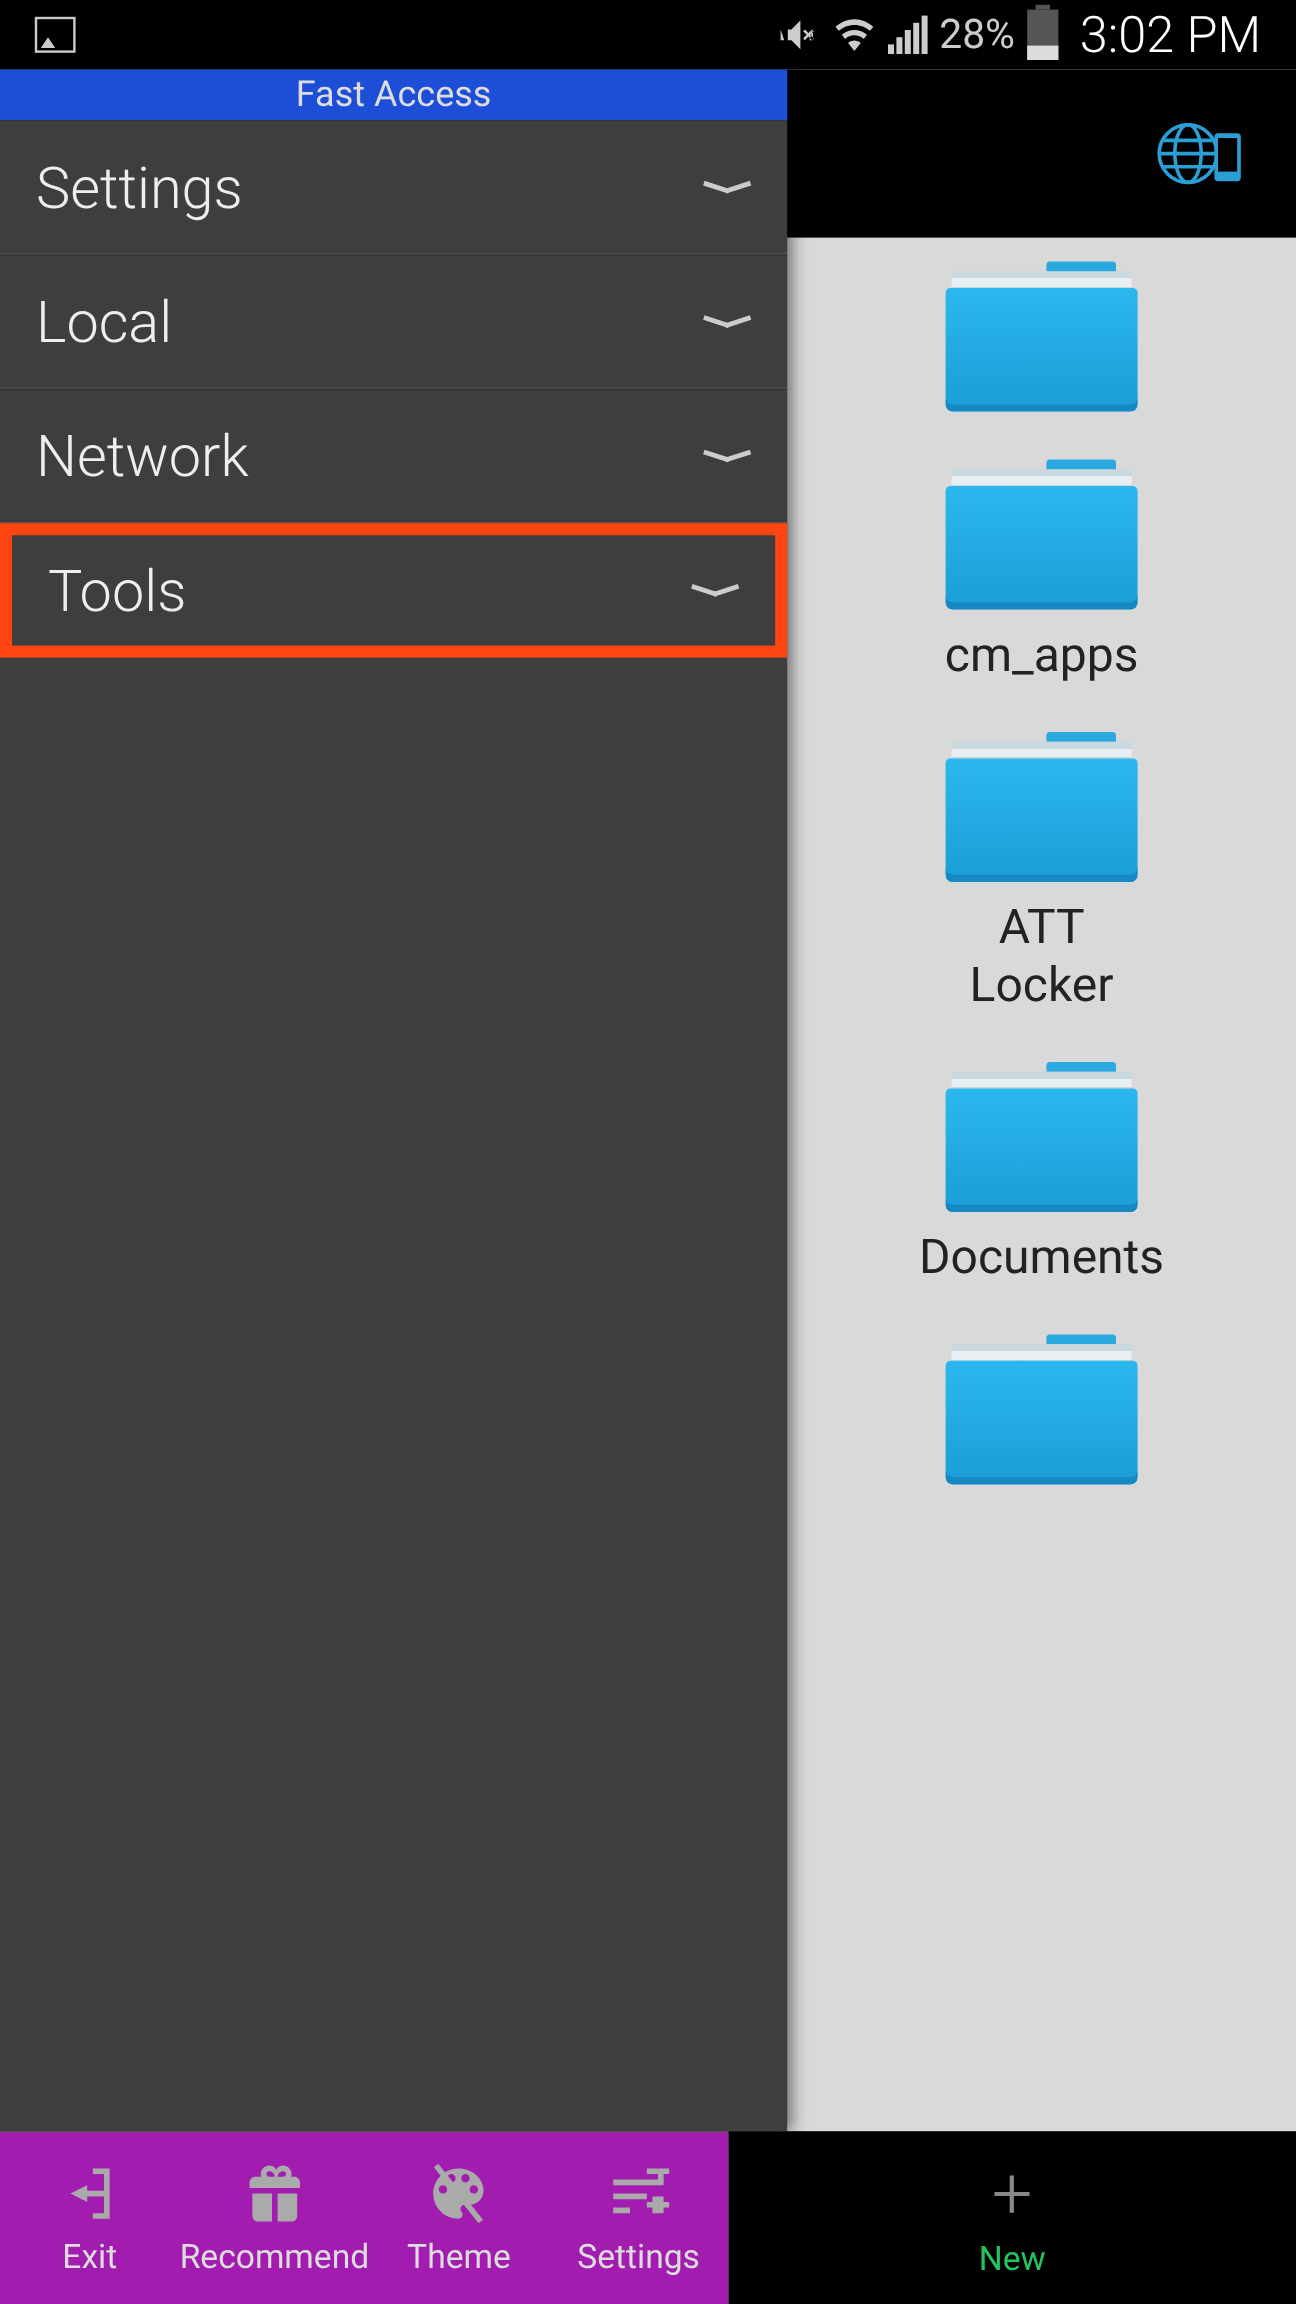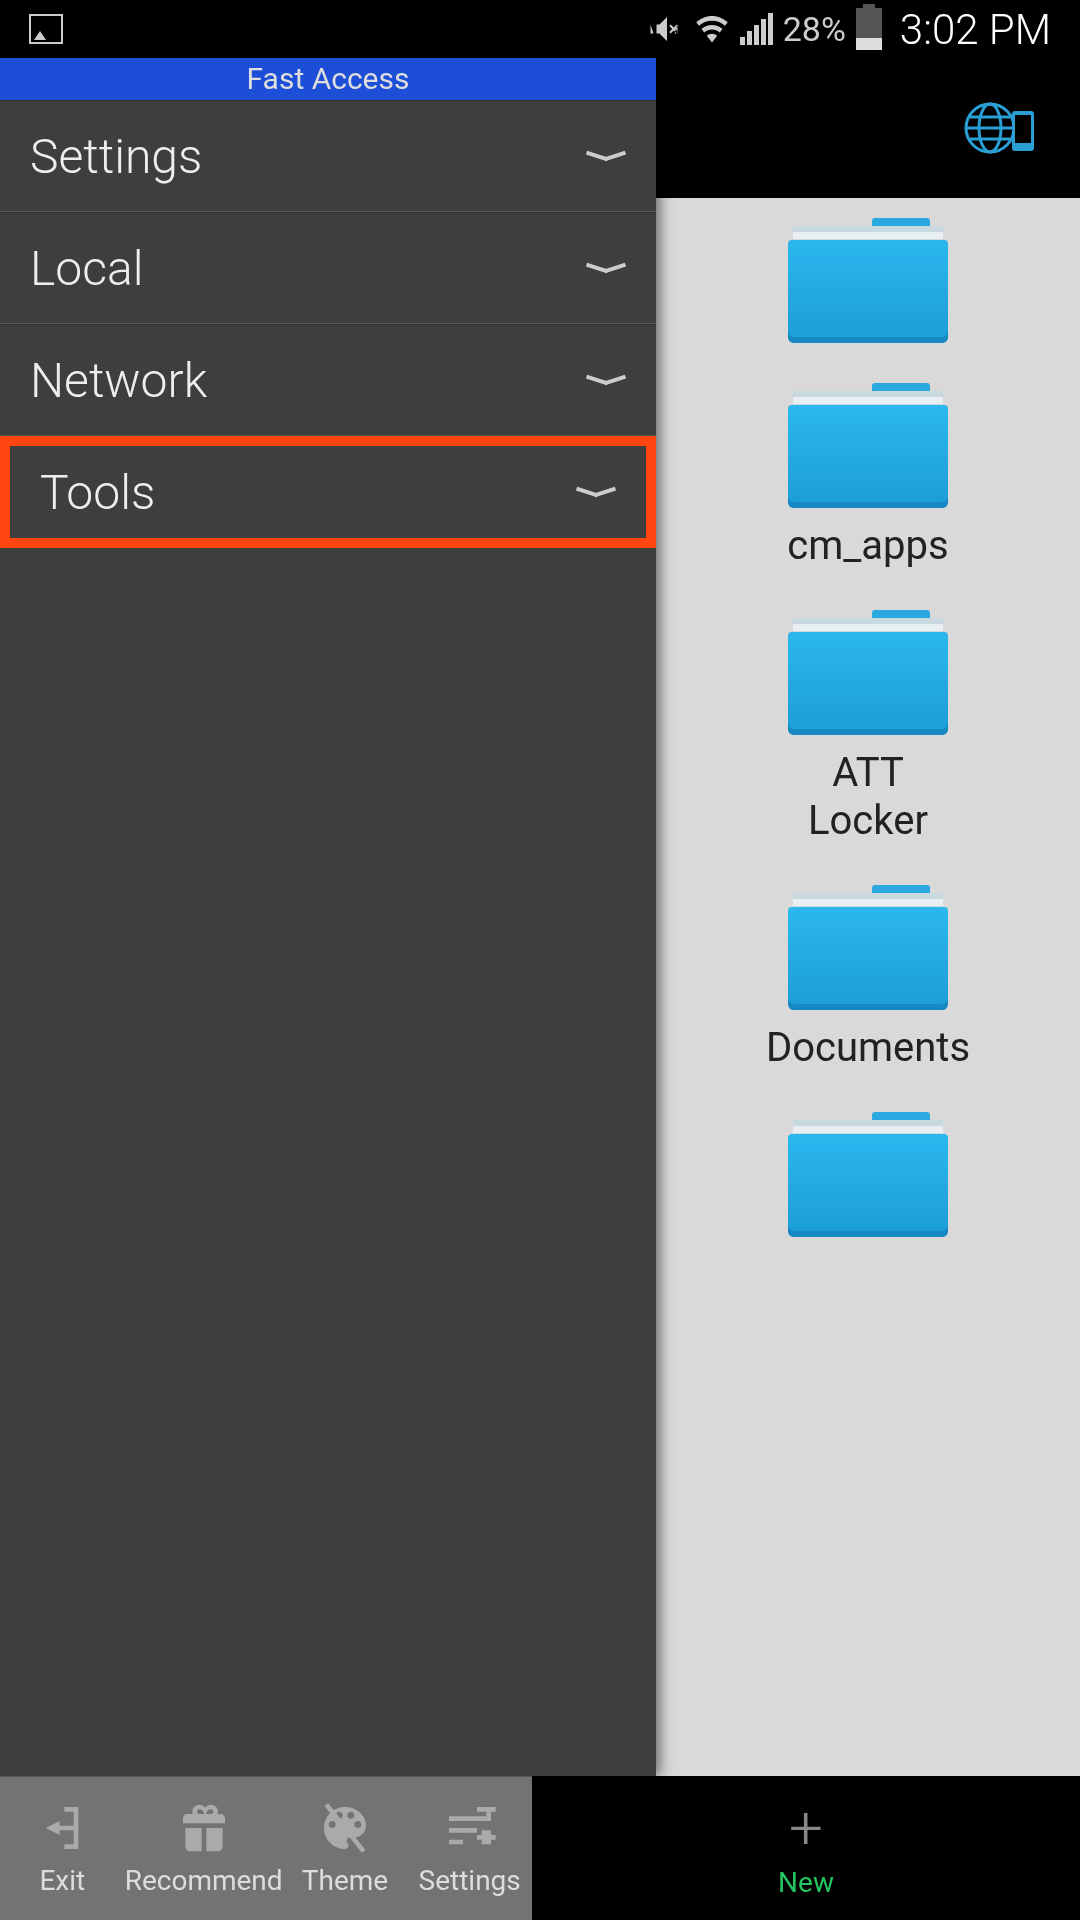--- a/index.html
+++ b/index.html
@@ -216,22 +216,22 @@
     }
     .bottom-bar {
       position: absolute;
       bottom: 0;
       left: 0;
       width: 100%;
       height: 144px;
       display: flex;
     }
     .bottom-drawer-section {
-      width: 532px;
-      background: #737373;
+      width: 607px;
+      background: #a21caf;
       display: flex;
       border-top: 1px solid #555;
     }
     .bottom-btn {
       flex: 1;
       display: flex;
       flex-direction: column;
       align-items: center;
       justify-content: center;
       color: #bbb;

